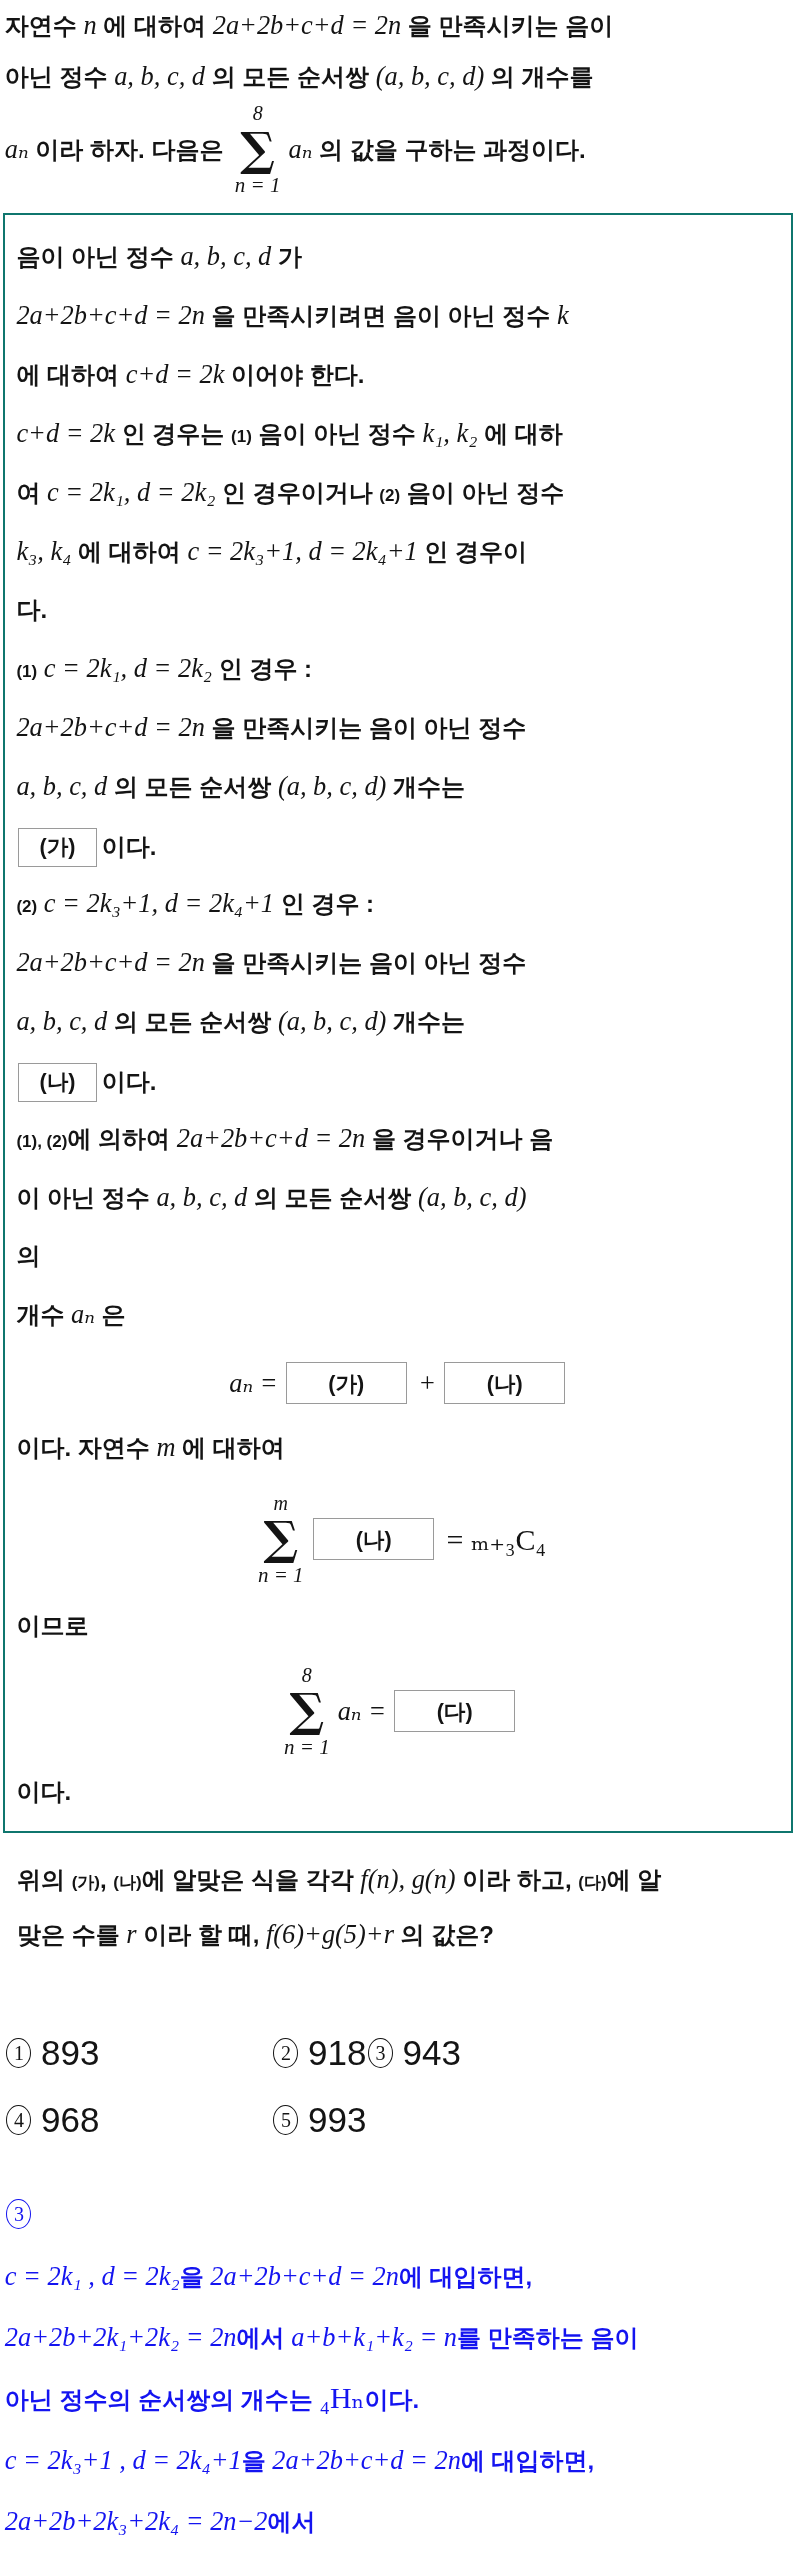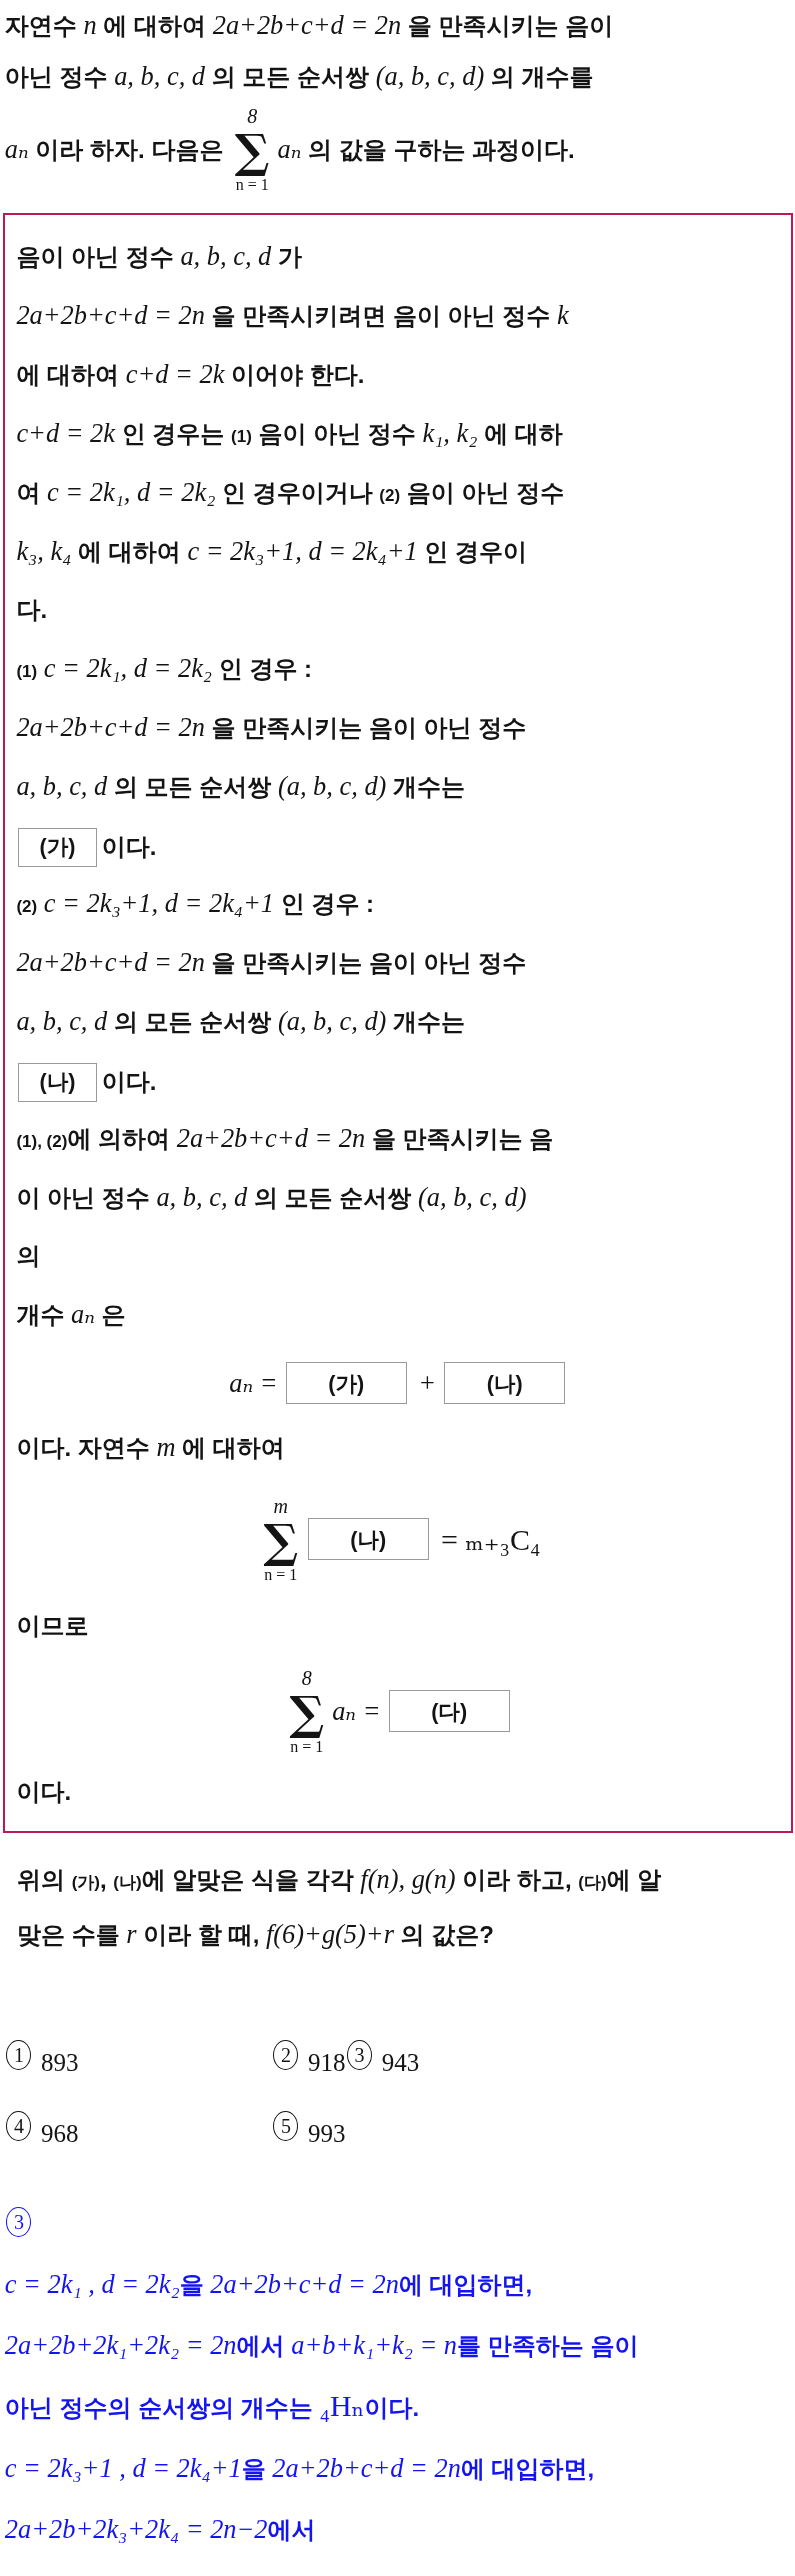--- a/index.html
+++ b/index.html
@@ -20,21 +20,21 @@
   
   .iline{padding-left:4.8px;line-height:51px;height:51px;white-space:nowrap;}
   .iline-sum{display:flex;align-items:center;height:95px;white-space:pre;}
   .iline-sum span{white-space:pre;}
   .bline{line-height:54px;white-space:nowrap;}
   .qline{padding-left:17px;line-height:50px;white-space:nowrap;}
   .sline{padding-left:4.8px;line-height:56px;white-space:nowrap;}
   
   .big-box{
     margin:16px 3.2px 0 3.2px;
-    border:2px solid #be185d;
+    border:2px solid #0f766e;
     padding:14.4px 8px 8px 11.2px;
     background:#ffffff;
   }
   
   .blank{
     display:inline-flex;align-items:center;justify-content:center;
     min-width:77px;height:37px;
     border:1.6px solid #9a9a9a;
     background:#ffffff;
     font-family:"Liberation Sans",sans-serif;font-weight:700;font-size:21.6px;
@@ -49,41 +49,41 @@
   .eq-sum-m{height:120px;}
   .eq-sum-8{height:108px;}
   
   .sum{
     display:inline-flex;flex-direction:column;align-items:center;
     vertical-align:middle;margin:0 8px 0 4.8px;line-height:1;
     font-family:"Liberation Serif","DejaVu Serif","DejaVu Sans",serif;
   }
   .sum-top{font-size:20px;font-style:italic;padding-bottom:2.4px;}
   .sum-sigma{font-size:46px;font-weight:700;font-family:"DejaVu Serif","DejaVu Sans",serif;}
-  .sum-bot{font-size:16px;padding-top:3.2px;}
+  .sum-bot{font-size:21px;font-style:italic;padding-top:3.2px;}
   
   .circ{
     display:inline-flex;align-items:center;justify-content:center;
     width:25px;height:30px;
     border:1.6px solid currentColor;border-radius:50%;
     font-family:"Liberation Serif","DejaVu Serif",serif;
     font-size:20px;line-height:1;
     vertical-align:middle;
     box-sizing:border-box;
   }
   
   .question{margin-top:21px;}
   .choices{
     display:grid;grid-template-columns:267px auto;
     row-gap:26.4px;margin-top:69px;padding-left:6.4px;
   }
   .choice-cell{display:flex;align-items:center;white-space:nowrap;}
   .choice-val{
-    font-family:Liberation Serif, serif;
-    font-size:25px;margin-left:9.6px;margin-right:1.6px;margin-top:16px;
+    font-family:Liberation Sans, sans-serif;
+    font-size:35px;margin-left:9.6px;margin-right:1.6px;
   }
   .answer-line{margin-top:59px;padding-left:6.4px;color:#1414f0;}
   .solution{margin-top:19px;color:#1414f0;}
 </style>
 </head>
 <body>
 
 <div class="page">
 
   <div style="padding-top:0;">
@@ -107,21 +107,21 @@
         <span class="blank">(가)</span>
         <span class="seg-k"> 이다.</span>
       </div>
     <div class="bline"><span class="seg-ks">(2)</span><span class="seg-m"> c = 2k₃+1, d = 2k₄+1</span><span class="seg-k"> 인 경우 :</span></div>
     <div class="bline"><span class="seg-m">2a+2b+c+d = 2n</span><span class="seg-k"> 을 만족시키는 음이 아닌 정수</span></div>
     <div class="bline"><span class="seg-m">a, b, c, d</span><span class="seg-k"> 의 모든 순서쌍 </span><span class="seg-m">(a, b, c, d)</span><span class="seg-k"> 개수는</span></div>
     <div class="bline" style="height:58px;display:flex;align-items:center;">
         <span class="blank">(나)</span>
         <span class="seg-k"> 이다.</span>
       </div>
-    <div class="bline"><span class="seg-ks">(1), (2)</span><span class="seg-k">에 의하여 </span><span class="seg-m">2a+2b+c+d = 2n</span><span class="seg-k"> 을 만족시키는 음</span></div>
+    <div class="bline"><span class="seg-ks">(1), (2)</span><span class="seg-k">에 의하여 </span><span class="seg-m">2a+2b+c+d = 2n</span><span class="seg-k"> 을 경우이거나 음</span></div>
     <div class="bline"><span class="seg-k">이 아닌 정수 </span><span class="seg-m">a, b, c, d</span><span class="seg-k"> 의 모든 순서쌍 </span><span class="seg-m">(a, b, c, d)</span></div>
     <div class="bline"><span class="seg-k">의</span></div>
     <div class="bline"><span class="seg-k">개수 </span><span class="seg-m">aₙ</span><span class="seg-k"> 은</span></div>
     <div class="eq eq-an"><span class="seg-m">aₙ = </span><span class="blank">(가)</span><span class="seg-m"> + </span><span class="blank">(나)</span></div>
     <div class="bline"><span class="seg-k">이다. 자연수 </span><span class="seg-m">m</span><span class="seg-k"> 에 대하여</span></div>
     <div class="eq eq-sum-m"><span class="sum"><span class="sum-top">m</span><span class="sum-sigma">∑</span><span class="sum-bot">n = 1</span></span><span class="blank">(나)</span><span class="seg-u"> = ₘ₊₃C₄</span></div>
     <div class="bline"><span class="seg-k">이므로</span></div>
     <div class="eq eq-sum-8"><span class="sum"><span class="sum-top">8</span><span class="sum-sigma">∑</span><span class="sum-bot">n = 1</span></span><span class="seg-m">aₙ = </span><span class="blank">(다)</span></div>
     <div class="bline"><span class="seg-k">이다.</span></div>
   </div>

